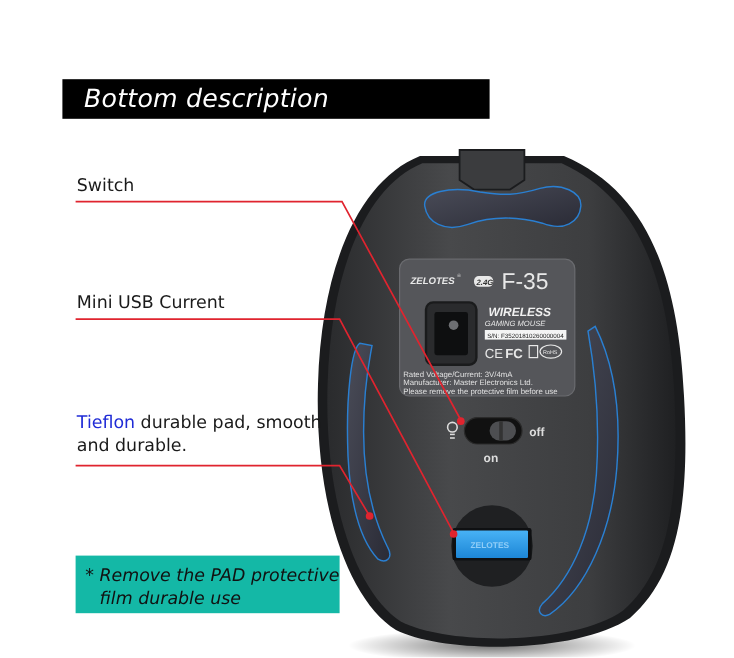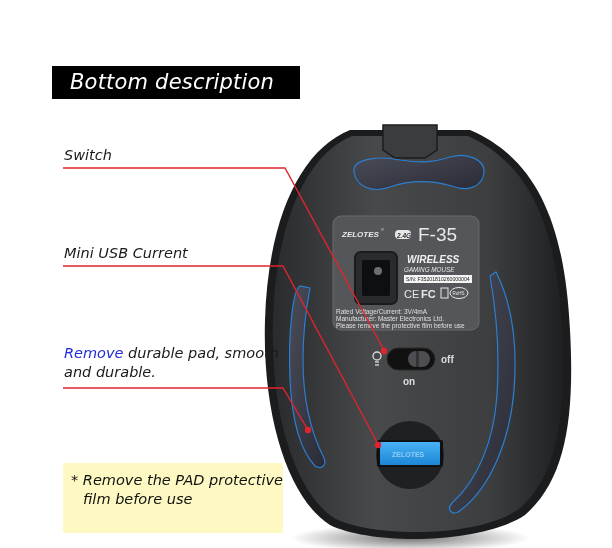--- a/index.html
+++ b/index.html
@@ -1,33 +1,33 @@
 <!DOCTYPE html>
 <html><head>
 <meta charset="utf-8">
 <style>
   * { margin: 0; padding: 0; box-sizing: border-box; }
   html, body { width: 612px; height: 548px; background: #ffffff; overflow: hidden; }
   body { position: relative; font-family: "DejaVu Sans", "Liberation Sans", sans-serif; }
 
   .title-bar {
-    position: absolute; left: 52px; top: 66px; width: 248px; height: 33px;
+    position: absolute; left: 52px; top: 66px; width: 356px; height: 33px;
     background: #000; color: #fff; font-style: italic; font-size: 21px;
     line-height: 33px; padding-left: 18px; letter-spacing: 0.2px;
   }
 
   .label {
-    position: absolute; font-style: italic; font-size: 14.5px; color: #1a1a1a;
+    position: absolute; font-size: 14.5px; color: #1a1a1a;
     line-height: 19px;
   }
   .label .accent { color: #1f2bd6; }
 
   .note-box {
-    position: absolute; left: 63px; top: 463px; width: 220px; height: 70px;
-    background: #fef9c3; color: #111; font-style: italic; font-size: 14.5px;
+    position: absolute; left: 63px; top: 463px; width: 220px; height: 48px;
+    background: #14b8a6; color: #111; font-style: italic; font-size: 14.5px;
     line-height: 19px; padding: 8px 0 0 8px;
   }
 
   svg.scene { position: absolute; left: 0; top: 0; }
   .svgtxt { font-family: "Liberation Sans", sans-serif; }
 </style>
 </head>
 <body>
 
 <div class="title-bar">Bottom description</div>
@@ -117,20 +117,20 @@
     <polyline points="63,388 283,388 308,430"></polyline>
   </g>
   <circle cx="384" cy="351" r="3.2" fill="#e0242f"></circle>
   <circle cx="378" cy="445" r="3.2" fill="#e0242f"></circle>
   <circle cx="308" cy="430" r="3.2" fill="#e0242f"></circle>
 </svg>
 
 <div class="label" style="left:64px; top:146px;">Switch</div>
 <div class="label" style="left:64px; top:244px;">Mini USB Current</div>
 <div class="label" style="left:64px; top:344px;">
-  <span class="accent">Remove</span><span> durable pad, smooth</span><br>
+  <span class="accent">Tieflon</span><span> durable pad, smooth</span><br>
   <span>and durable.</span>
 </div>
 
 <div class="note-box">
   <div>* Remove the PAD protective</div>
-  <div style="padding-left:12px;">film before use</div>
+  <div style="padding-left:12px;">film durable use</div>
 </div>
 
 </body></html>

